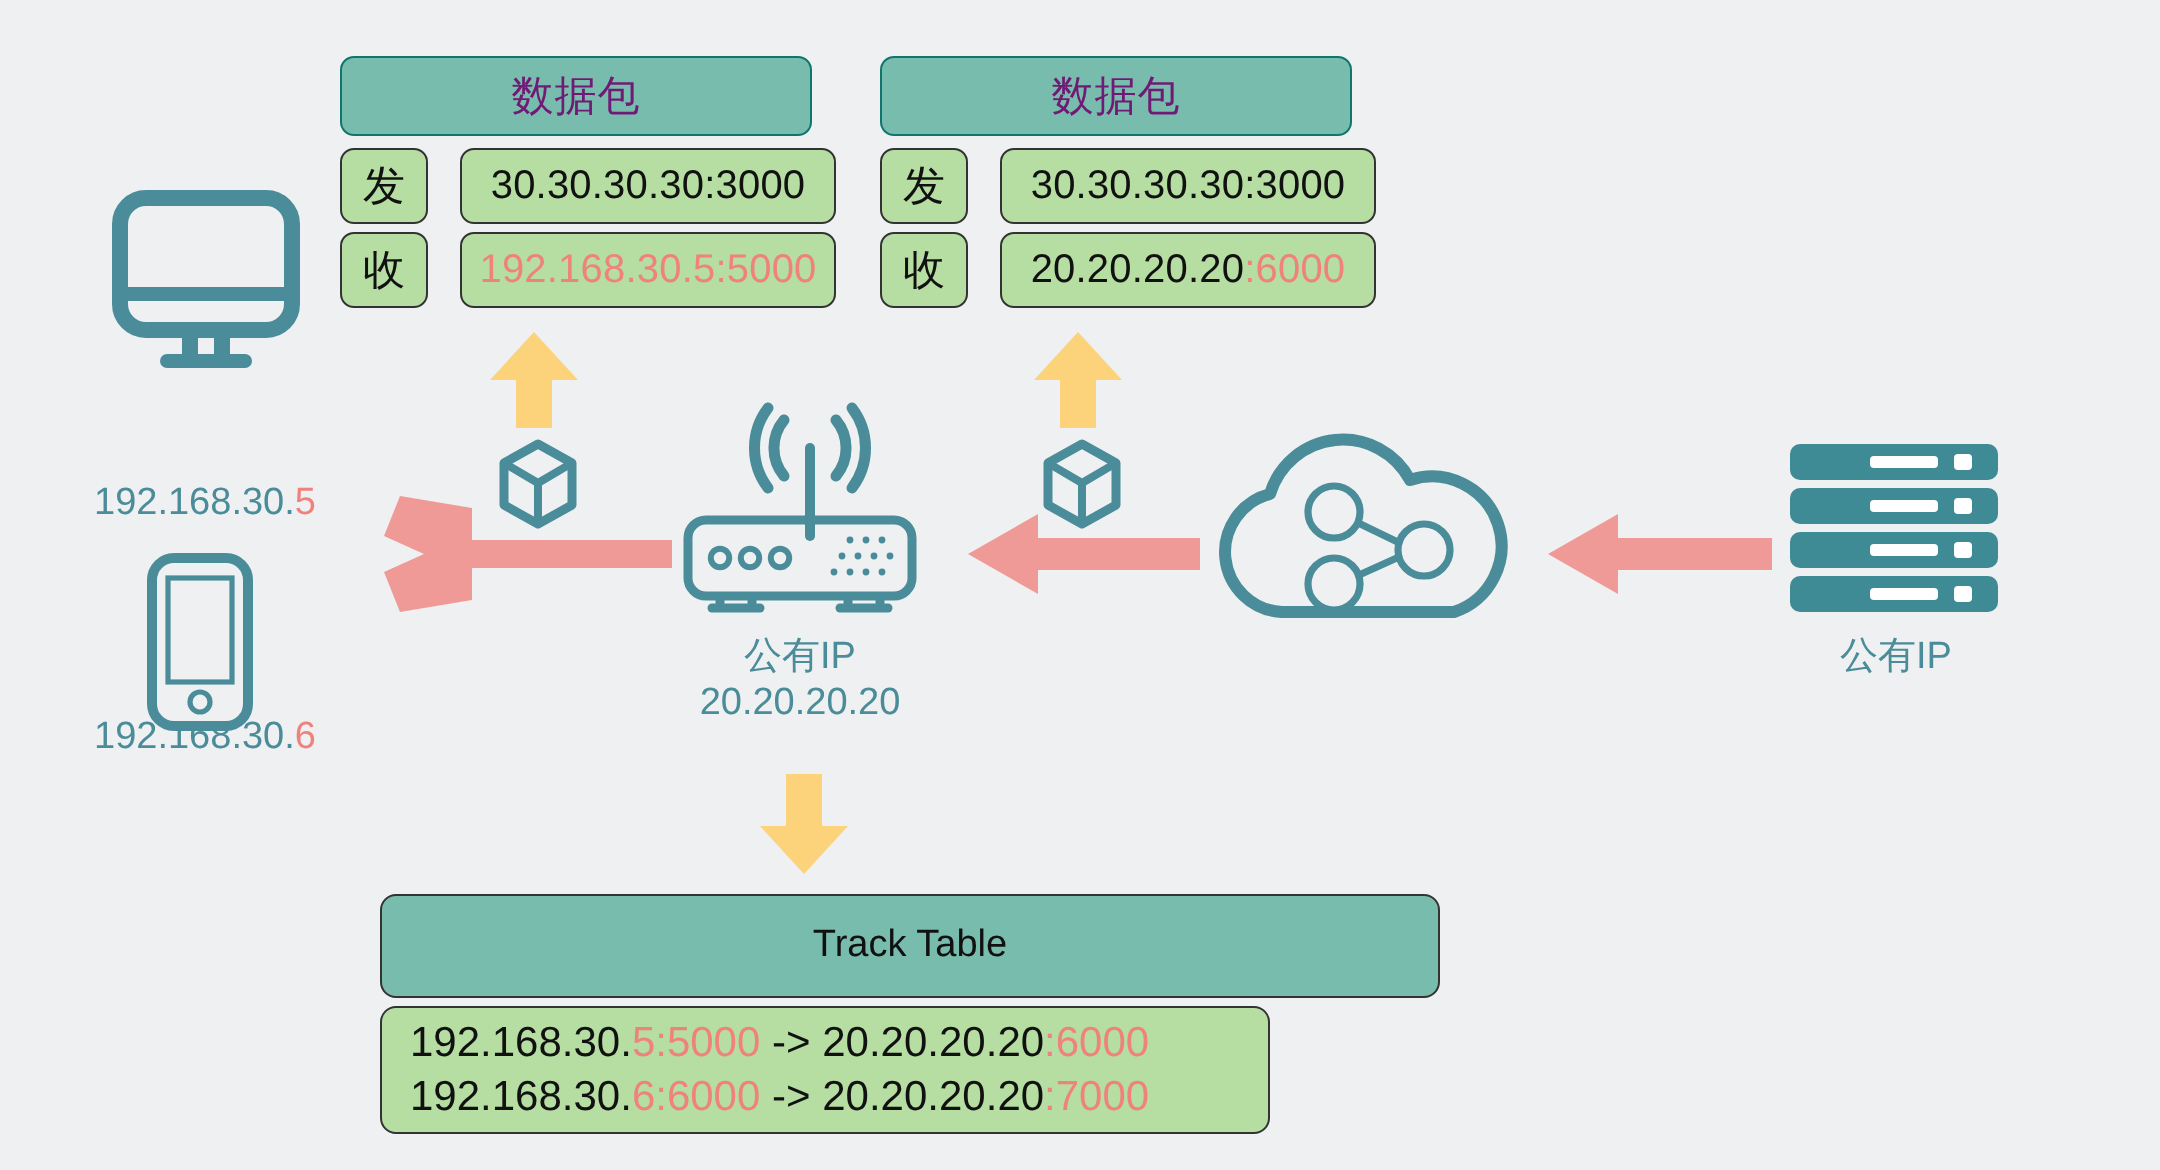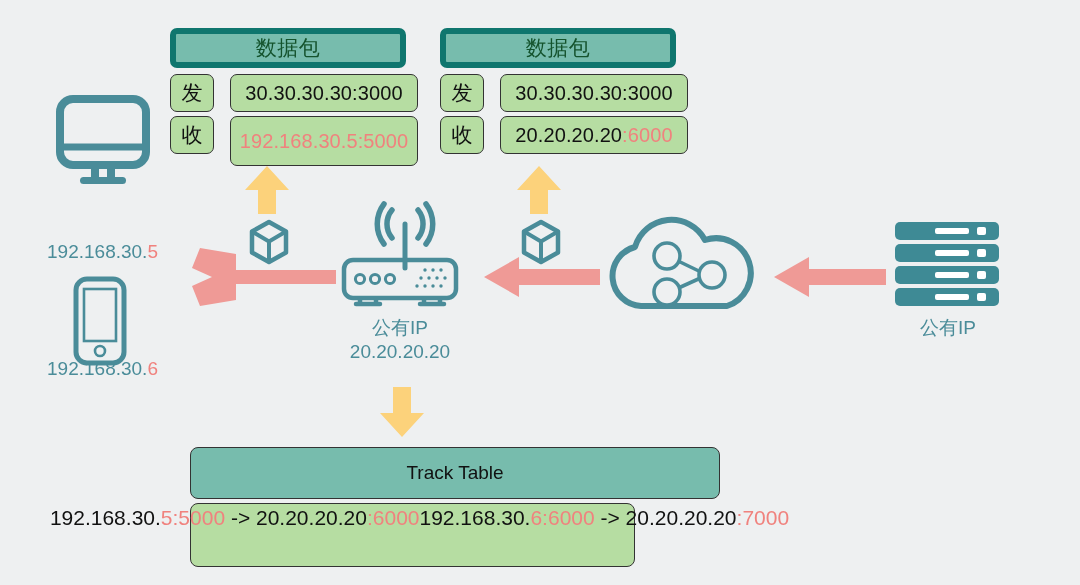--- a/index.html
+++ b/index.html
@@ -17,27 +17,27 @@
     height: 585px;
     background: #eef0f1;
     overflow: hidden;
   }
   .abs { position: absolute; }
 
   
   .box-head {
     position: absolute;
     background: #77bcad;
-    border: 6px solid #0f766e;
+    border: 1px solid #0f766e;
     border-radius: 7px;
     box-sizing: border-box;
     display: flex;
     align-items: center;
     justify-content: center;
-    color: #14532d;
+    color: #701a75;
     font-size: 21px;
     font-weight: 400;
     letter-spacing: 0.5px;
   }
   .box-cell {
     position: absolute;
     background: #b6dda2;
     border: 1px solid #333333;
     border-radius: 7px;
     box-sizing: border-box;
@@ -66,21 +66,21 @@
     font-size: 19px;
     color: #111111;
   }
   .tt-body {
     position: absolute;
     background: #b6dda2;
     border: 1px solid #333333;
     border-radius: 8px;
     box-sizing: border-box;
     display: flex;
-    flex-direction: row;
+    flex-direction: column;
     justify-content: center;
     padding-left: 14px;
     font-size: 21px;
     line-height: 27px;
     color: #111111;
     white-space: nowrap;
   }
 
   
   .caption {
@@ -102,21 +102,21 @@
 
   <div class="box-head" style="left:170px; top:28px; width:236px; height:40px;">数据包</div>
 
   <div class="box-cell label" style="left:170px; top:74px; width:44px; height:38px;">发</div>
   <div class="box-cell value" style="left:218px; top:74px; width:188px; height:38px;">
     <span class="blk">30.30.30.30:3000</span>
       <span class="red"></span>
   </div>
 
   <div class="box-cell label" style="left:170px; top:116px; width:44px; height:38px;">收</div>
-  <div class="box-cell value" style="left:218px; top:116px; width:188px; height:50px;">
+  <div class="box-cell value" style="left:218px; top:116px; width:188px; height:38px;">
     <span class="blk"></span>
       <span class="red">192.168.30.5:5000</span>
   </div>
 
   <div class="box-head" style="left:440px; top:28px; width:236px; height:40px;">数据包</div>
 
   <div class="box-cell label" style="left:440px; top:74px; width:44px; height:38px;">发</div>
   <div class="box-cell value" style="left:488px; top:74px; width:188px; height:38px;">
     <span class="blk">30.30.30.30:3000</span>
       <span class="red"></span>

